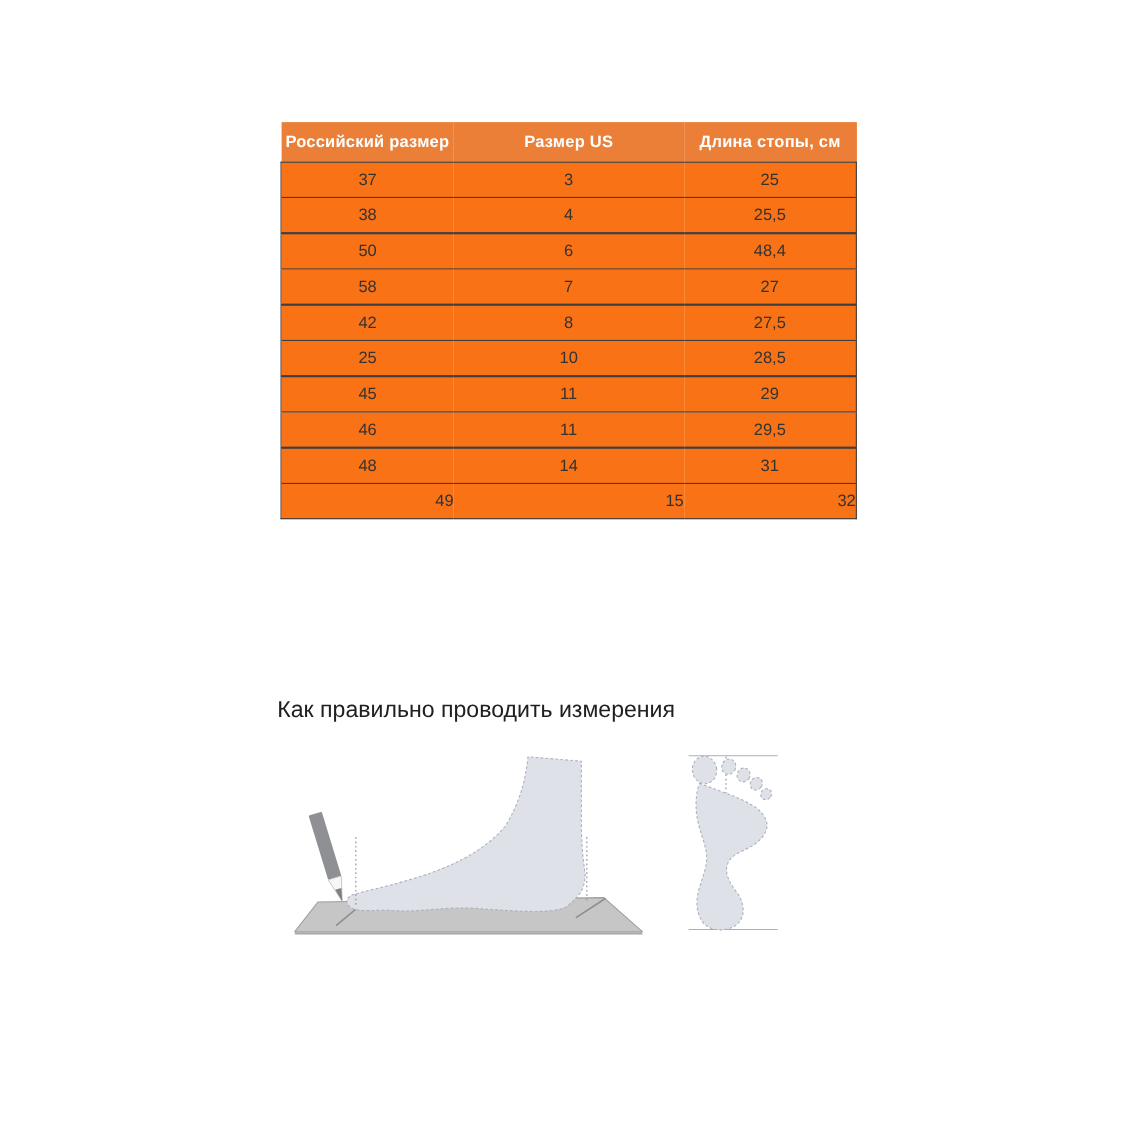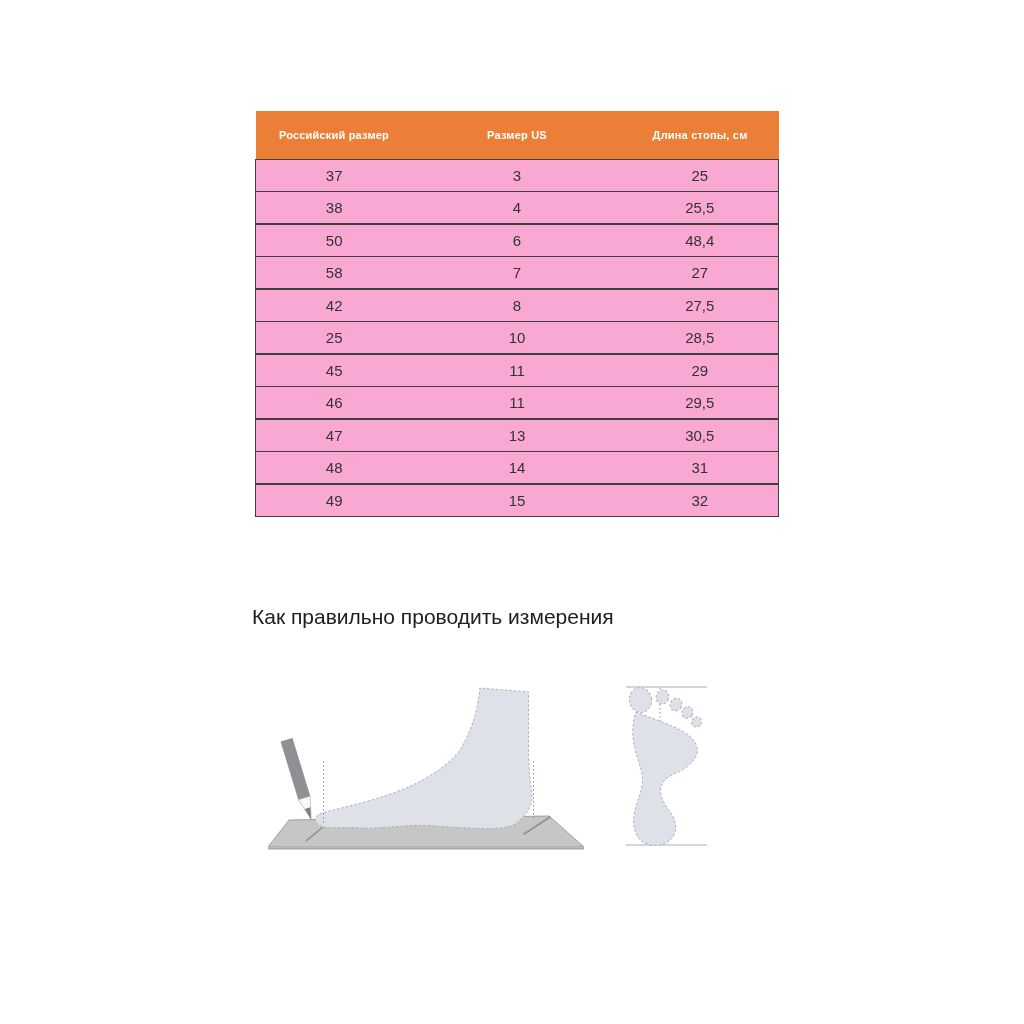--- a/index.html
+++ b/index.html
@@ -22,36 +22,36 @@
 
   table.size-table{
     position:absolute;left:255px;top:111px;width:524px;
     border-collapse:collapse;table-layout:fixed;
   }
   table.size-table col.c1{width:30%;}
   table.size-table col.c2{width:40%;}
   table.size-table col.c3{width:30%;}
   table.size-table th{
     background:var(--header-bg);color:var(--header-text);
-    height:48px;font-size:11px;font-weight:bold;text-align:center;
+    height:36px;font-size:15px;font-weight:bold;text-align:center;
     padding:0;border:none;letter-spacing:.2px;
   }
   table.size-table td{
     height:31px;padding:0;text-align:center;vertical-align:middle;
     font-size:15px;color:var(--cell-text);
     border-top:1px solid var(--table-border);
-    background:#f9a8d4;
+    background:#f97316;
   }
   table.size-table tbody td:first-child{border-left:1px solid var(--table-border);}
   table.size-table tbody td:last-child{border-right:1px solid var(--table-border);}
-  table.size-table tbody tr:last-child td{border-bottom:1px solid var(--table-border);}
+  table.size-table tbody tr:last-child td{border-bottom:1px solid var(--table-border);text-align:right;}
   table.size-table tbody tr:nth-child(odd):not(:first-child) td{border-top-width:2px;}
 
   .section-title{
-    position:absolute;left:252px;top:605px;margin:0;
+    position:absolute;left:252px;top:634px;margin:0;
     font-size:21px;font-weight:400;color:var(--title-text);
     font-family:"Liberation Sans", sans-serif;white-space:nowrap;
   }
 
   .illustration{position:absolute;left:248px;top:650px;width:480px;height:215px;}
   .illustration svg{display:block;width:100%;height:100%;}
 
   .sheet-shape{fill:var(--sheet-fill);stroke:var(--sheet-stroke);stroke-width:1;stroke-linejoin:round;}
   .sheet-mark{stroke:#8F8F8F;stroke-width:1.5;fill:none;stroke-linecap:round;}
   .sheet-bottom{stroke:#A8A8A8;stroke-width:2;}
@@ -113,25 +113,20 @@
       </tr>
       <tr>
         <td>45</td>
         <td>11</td>
         <td>29</td>
       </tr>
       <tr>
         <td>46</td>
         <td>11</td>
         <td>29,5</td>
-      </tr>
-      <tr>
-        <td>47</td>
-        <td>13</td>
-        <td>30,5</td>
       </tr>
       <tr>
         <td>48</td>
         <td>14</td>
         <td>31</td>
       </tr>
       <tr>
         <td>49</td>
         <td>15</td>
         <td>32</td>

